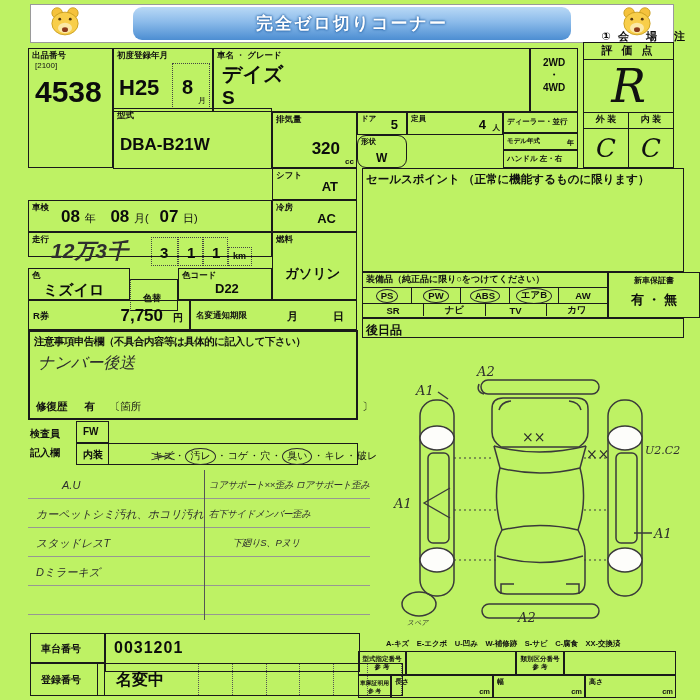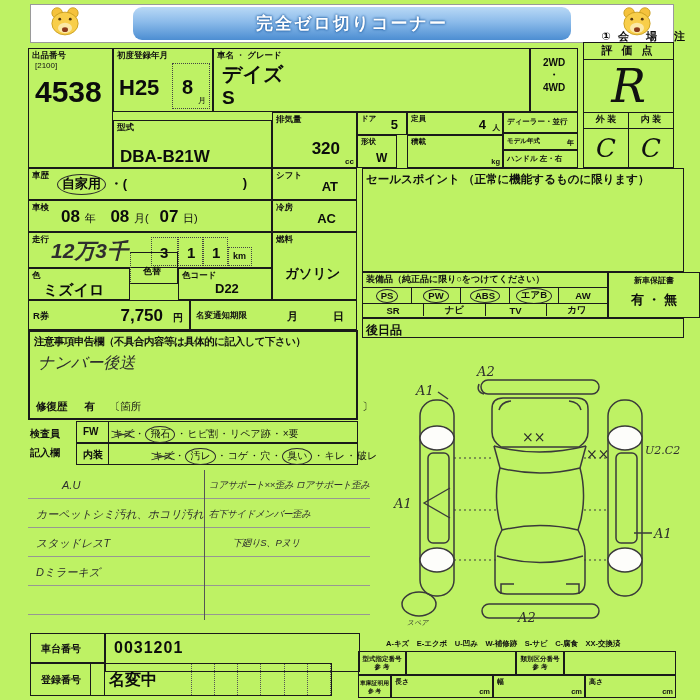--- a/index.html
+++ b/index.html
@@ -103,65 +103,53 @@
     <div style="display:flex;border-top:1.5px solid #1a1a1a;border-bottom:1.5px solid #1a1a1a;height:15px;">
       <span style="flex:1;text-align:center;font-size:9px;font-weight:bold;border-right:1.5px solid #1a1a1a;">外 装</span>
       <span style="flex:1;text-align:center;font-size:9px;font-weight:bold;">内 装</span>
     </div>
     <div style="display:flex;height:39px;">
       <span class="script" style="flex:1;text-align:center;font-size:26px;line-height:38px;border-right:1.5px solid #1a1a1a;">C</span>
       <span class="script" style="flex:1;text-align:center;font-size:26px;line-height:38px;">C</span>
     </div>
   </div>
 
-  <div class="c" style="left:113px;top:120px;width:159px;height:48px;">
+  <div class="c" style="left:113px;top:108px;width:159px;height:61px;">
     <span class="lb">型式</span>
     <span class="abs v" style="left:6px;top:26px;font-size:17px;">DBA-B21W</span>
   </div>
   <div class="c" style="left:272px;top:112px;width:85px;height:56px;">
     <span class="lb">排気量</span>
     <span class="abs v" style="right:16px;top:26px;font-size:17px;">320</span>
     <span class="cm">cc</span>
   </div>
   <div class="c" style="left:357px;top:112px;width:50px;height:23px;">
     <span class="lb" style="font-size:7.5px;">ドア</span>
     <span class="abs v" style="right:8px;top:4px;font-size:13px;">5</span>
   </div>
   <div class="c" style="left:407px;top:112px;width:96px;height:23px;">
     <span class="lb" style="font-size:7.5px;">定員</span>
     <span class="abs v" style="right:16px;top:4px;font-size:13px;">4</span>
     <span class="cm" style="font-size:7.5px;">人</span>
   </div>
   <div class="c" style="left:503px;top:112px;width:75px;height:21px;">
     <span class="lb" style="font-size:7.5px;top:4px;">ディーラー・並行</span>
   </div>
-  <div class="c" style="left:357px;top:135px;width:40px;height:33px;">
+  <div class="c" style="left:357px;top:135px;width:50px;height:33px;border-radius:9px;">
     <span class="lb" style="font-size:7.5px;">形状</span>
     <span class="abs v" style="left:18px;bottom:2px;font-size:12px;">W</span>
-  </div>
-  <div class="c" style="left:407px;top:135px;width:96px;height:33px;">
-    <span class="lb" style="font-size:7.5px;">積載</span>
-    <span class="cm" style="font-size:7.5px;">kg</span>
   </div>
   <div class="c" style="left:503px;top:133px;width:75px;height:17px;">
     <span class="lb" style="font-size:6.5px;top:3px;">モデル年式</span>
     <span class="abs" style="right:3px;top:4px;font-size:7px;font-weight:bold;">年</span>
   </div>
   <div class="c" style="left:503px;top:150px;width:75px;height:18px;">
     <span class="lb" style="font-size:7.5px;top:3px;">ハンドル 左・右</span>
   </div>
 
-  <div class="c" style="left:28px;top:168px;width:244px;height:32px;">
-    <span class="lb">車歴</span>
-    <span class="abs" style="left:28px;top:5px;font-size:13px;">
-      <span class="oval v">自家用</span>
-      <span class="v">・(</span>
-    </span>
-    <span class="abs v" style="right:24px;top:6px;font-size:13px;">)</span>
-  </div>
   <div class="c" style="left:272px;top:168px;width:85px;height:32px;">
     <span class="lb">シフト</span>
     <span class="abs v" style="right:18px;top:10px;font-size:13px;">AT</span>
   </div>
 
   <div class="c" style="left:28px;top:200px;width:244px;height:32px;">
     <span class="lb">車検</span>
     <span class="abs" style="left:32px;top:6px;font-size:17px;">
       <span class="v">08</span>
       <span style="font-size:11px;">年</span>
@@ -169,21 +157,21 @@
       <span style="font-size:11px;">月(</span>
       <span class="v" style="margin-left:6px;">07</span>
       <span style="font-size:11px;">日)</span>
     </span>
   </div>
   <div class="c" style="left:272px;top:200px;width:85px;height:32px;">
     <span class="lb">冷房</span>
     <span class="abs v" style="right:20px;top:10px;font-size:13px;">AC</span>
   </div>
 
-  <div class="c" style="left:28px;top:232px;width:244px;height:36px;">
+  <div class="c" style="left:28px;top:232px;width:244px;height:25px;">
     <span class="lb">走行</span>
     <span class="abs hand v" style="left:22px;top:4px;font-size:21px;">12万3千</span>
     <span class="abs dot" style="left:122px;top:4px;width:27px;height:29px;">
       <span class="abs v" style="left:8px;top:6px;font-size:15px;">3</span>
       </span>
     <span class="abs dot" style="left:149px;top:4px;width:25px;height:29px;">
       <span class="abs v" style="left:8px;top:6px;font-size:15px;">1</span>
       </span>
     <span class="abs dot" style="left:174px;top:4px;width:25px;height:29px;">
       <span class="abs v" style="left:8px;top:6px;font-size:15px;">1</span>
@@ -194,21 +182,21 @@
   </div>
   <div class="c" style="left:272px;top:232px;width:85px;height:68px;">
     <span class="lb">燃料</span>
     <span class="abs v" style="left:12px;top:32px;font-size:13.5px;">ガソリン</span>
   </div>
 
   <div class="c" style="left:28px;top:268px;width:102px;height:32px;">
     <span class="lb">色</span>
     <span class="abs v" style="left:14px;top:12px;font-size:15px;">ミズイロ</span>
   </div>
-  <div class="c" style="left:130px;top:252px;width:48px;height:32px;border-left:1.3px dotted #444;">
+  <div class="c" style="left:130px;top:279px;width:48px;height:32px;border-left:1.3px dotted #444;">
     <span class="abs v" style="left:12px;top:12px;font-size:9px;">色替</span>
   </div>
   <div class="c" style="left:178px;top:268px;width:94px;height:32px;">
     <span class="lb">色コード</span>
     <span class="abs v" style="left:36px;top:12px;font-size:13px;">D22</span>
   </div>
 
   <div class="c" style="left:28px;top:300px;width:162px;height:30px;">
     <span class="abs" style="left:4px;top:9px;font-size:9.5px;font-weight:bold;">R券</span>
     <span class="abs v" style="right:26px;top:5px;font-size:17px;">7,750</span>
@@ -231,23 +219,20 @@
     </div>
   </div>
 
   <div class="abs" style="left:30px;top:424px;width:46px;font-size:10px;font-weight:bold;line-height:19px;">
     <div>検査員</div>
     <div>記入欄</div>
   </div>
   <div class="c" style="left:76px;top:421px;width:33px;height:22px;">
     <span class="abs v" style="left:6px;top:4px;font-size:10px;">FW</span>
     </div>
-  <div class="c" style="left:108px;top:421px;width:250px;height:22px;">
-    <span id="insp0" class="abs" style="left:4px;top:4px;font-size:10px;white-space:nowrap;"><span class="xm">キズ</span><span class="sep">・</span><span class="oval">飛石</span><span class="sep">・</span><span>ヒビ割</span><span class="sep">・</span><span>リペア跡</span><span class="sep">・</span><span>×要</span></span>
-    </div>
   <div class="c" style="left:76px;top:443px;width:33px;height:22px;">
     <span class="abs v" style="left:6px;top:4px;font-size:10px;">内装</span>
     </div>
   <div class="c" style="left:108px;top:443px;width:250px;height:22px;">
     <span id="insp1" class="abs" style="left:4px;top:4px;font-size:10px;white-space:nowrap;margin-left:40px;"><span class="xm">キズ</span><span class="sep">・</span><span class="oval">汚レ</span><span class="sep">・</span><span>コゲ</span><span class="sep">・</span><span>穴</span><span class="sep">・</span><span class="oval">臭い</span><span class="sep">・</span><span>キレ</span><span class="sep">・</span><span>破レ</span></span>
     </div>
 
   <div class="abs hand" style="left:28px;top:470px;width:330px;height:150px;display:flex;">
     <div id="nl" style="width:186px;">
         <div class="nline">A.U</div>
@@ -267,21 +252,21 @@
 
   <div class="c" style="left:30px;top:633px;width:75px;height:30px;">
     <span class="abs" style="left:10px;top:8px;font-size:10px;font-weight:bold;">車台番号</span>
     </div>
   <div class="c" style="left:105px;top:633px;width:255px;height:39px;">
     <span class="abs v" style="left:8px;top:5px;font-size:16px;letter-spacing:1px;">0031201</span>
     </div>
   <div class="c" style="left:30px;top:663px;width:75px;height:33px;">
     <span class="abs" style="left:10px;top:9px;font-size:10px;font-weight:bold;">登録番号</span>
     </div>
-  <div class="c" style="left:90px;top:663px;width:242px;height:33px;">
+  <div class="c" style="left:97px;top:663px;width:306px;height:33px;">
     <span class="abs v" style="left:18px;top:6px;font-size:16px;">名変中</span>
     <span class="abs" style="left:100px;top:0;right:0;bottom:0;display:flex;justify-content:space-between;">
       <i style="border-left:1.4px dotted #555;"></i>
         <i style="border-left:1.4px dotted #555;"></i>
         <i style="border-left:1.4px dotted #555;"></i>
       <i style="border-left:1.4px dotted #555;"></i>
         <i style="border-left:1.4px dotted #555;"></i>
         <i style="border-left:1.4px dotted #555;"></i>
       <i style="border-left:1.4px dotted #555;"></i>
     </span>

